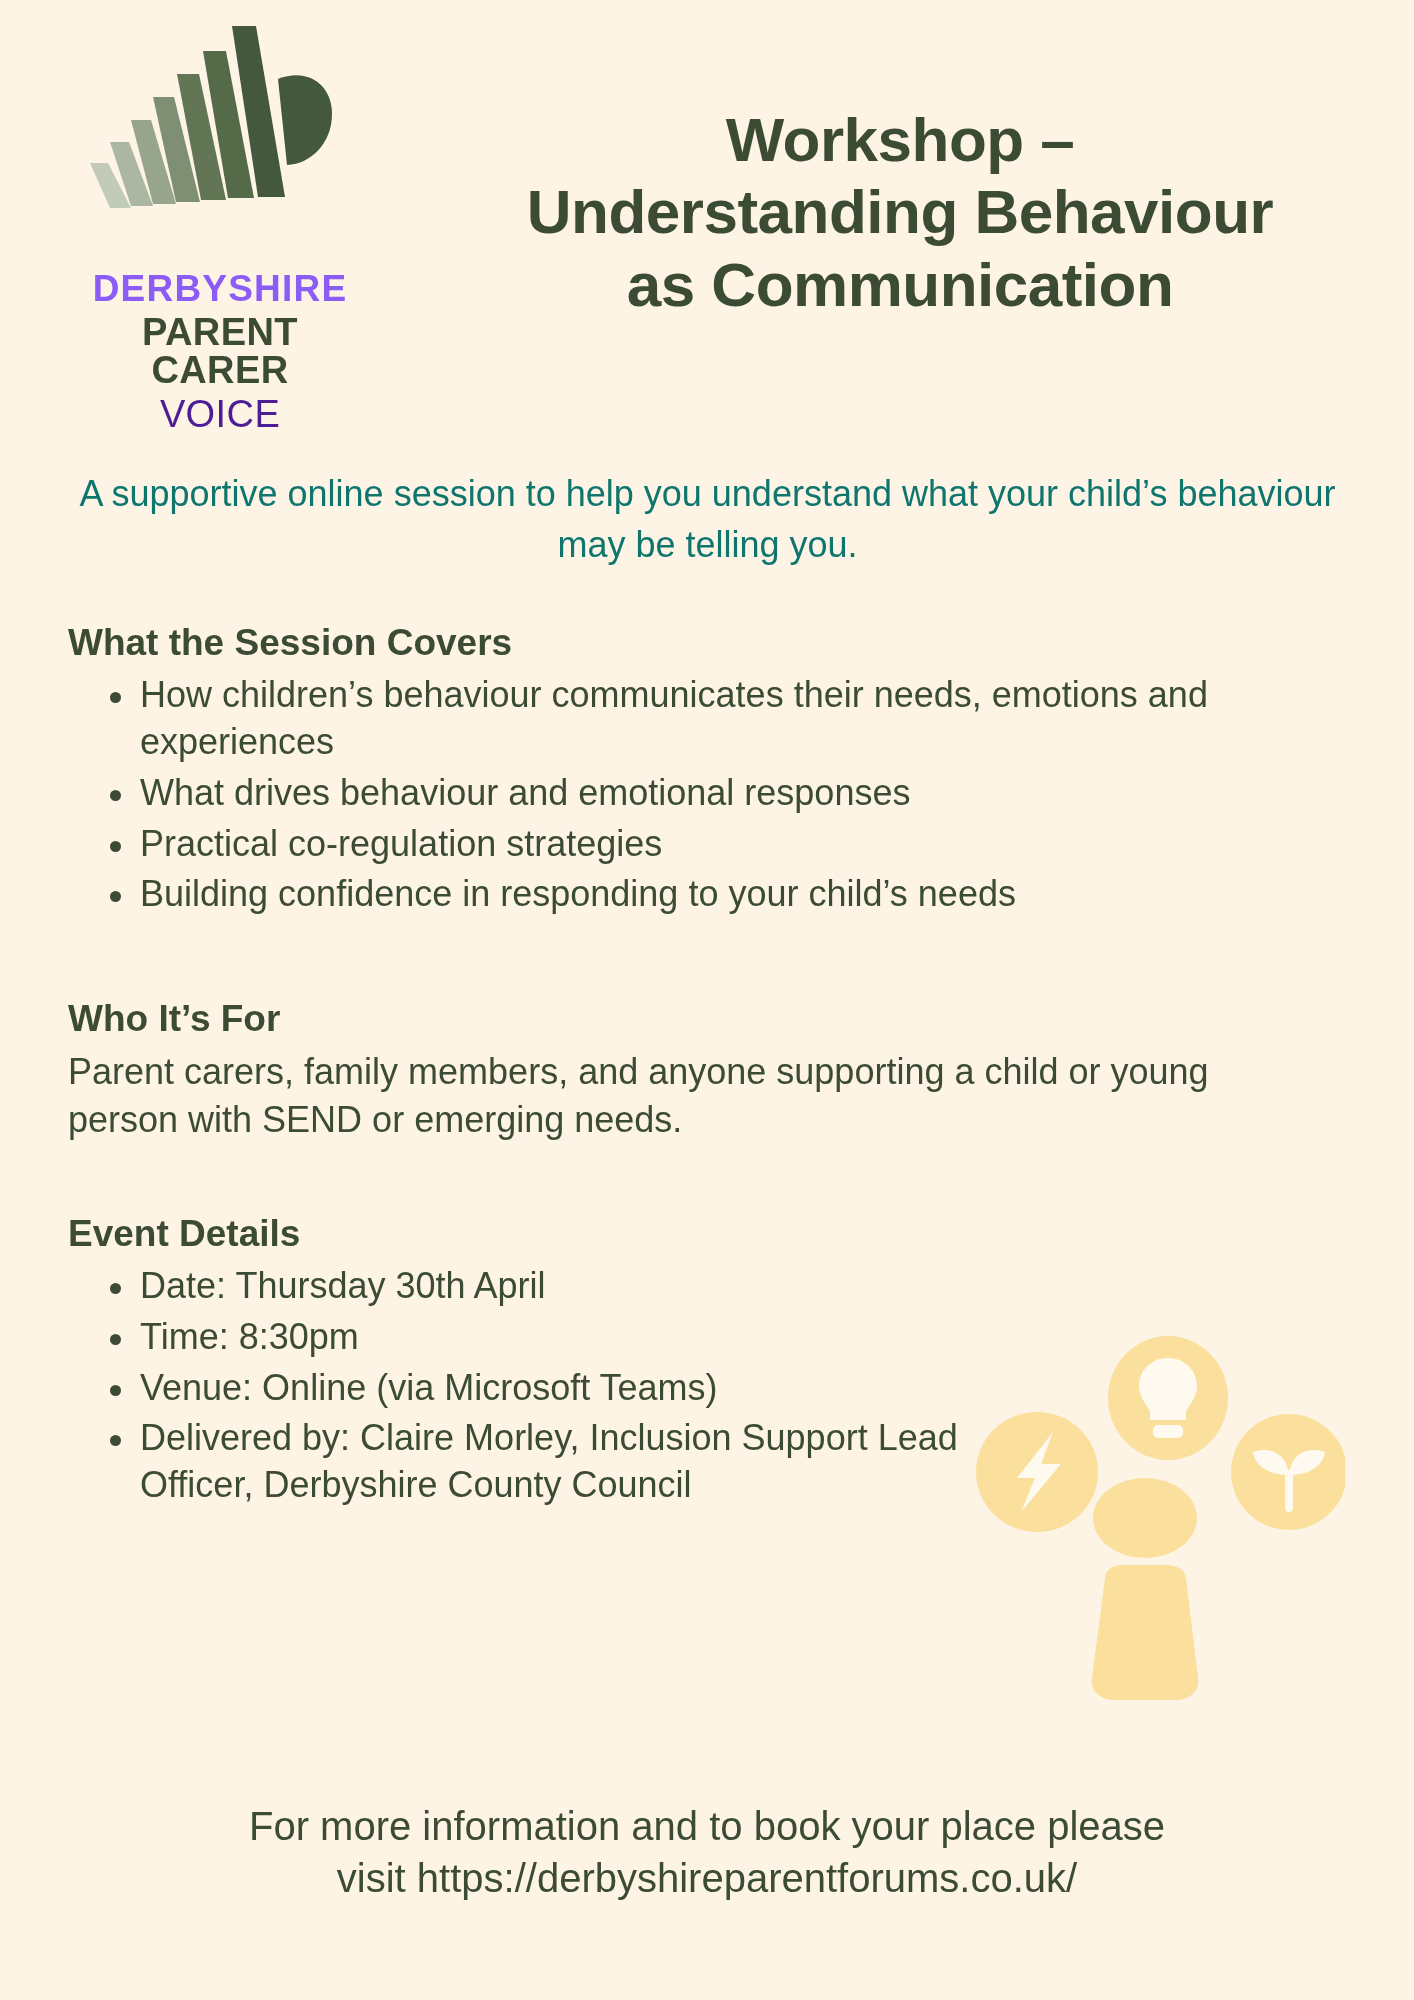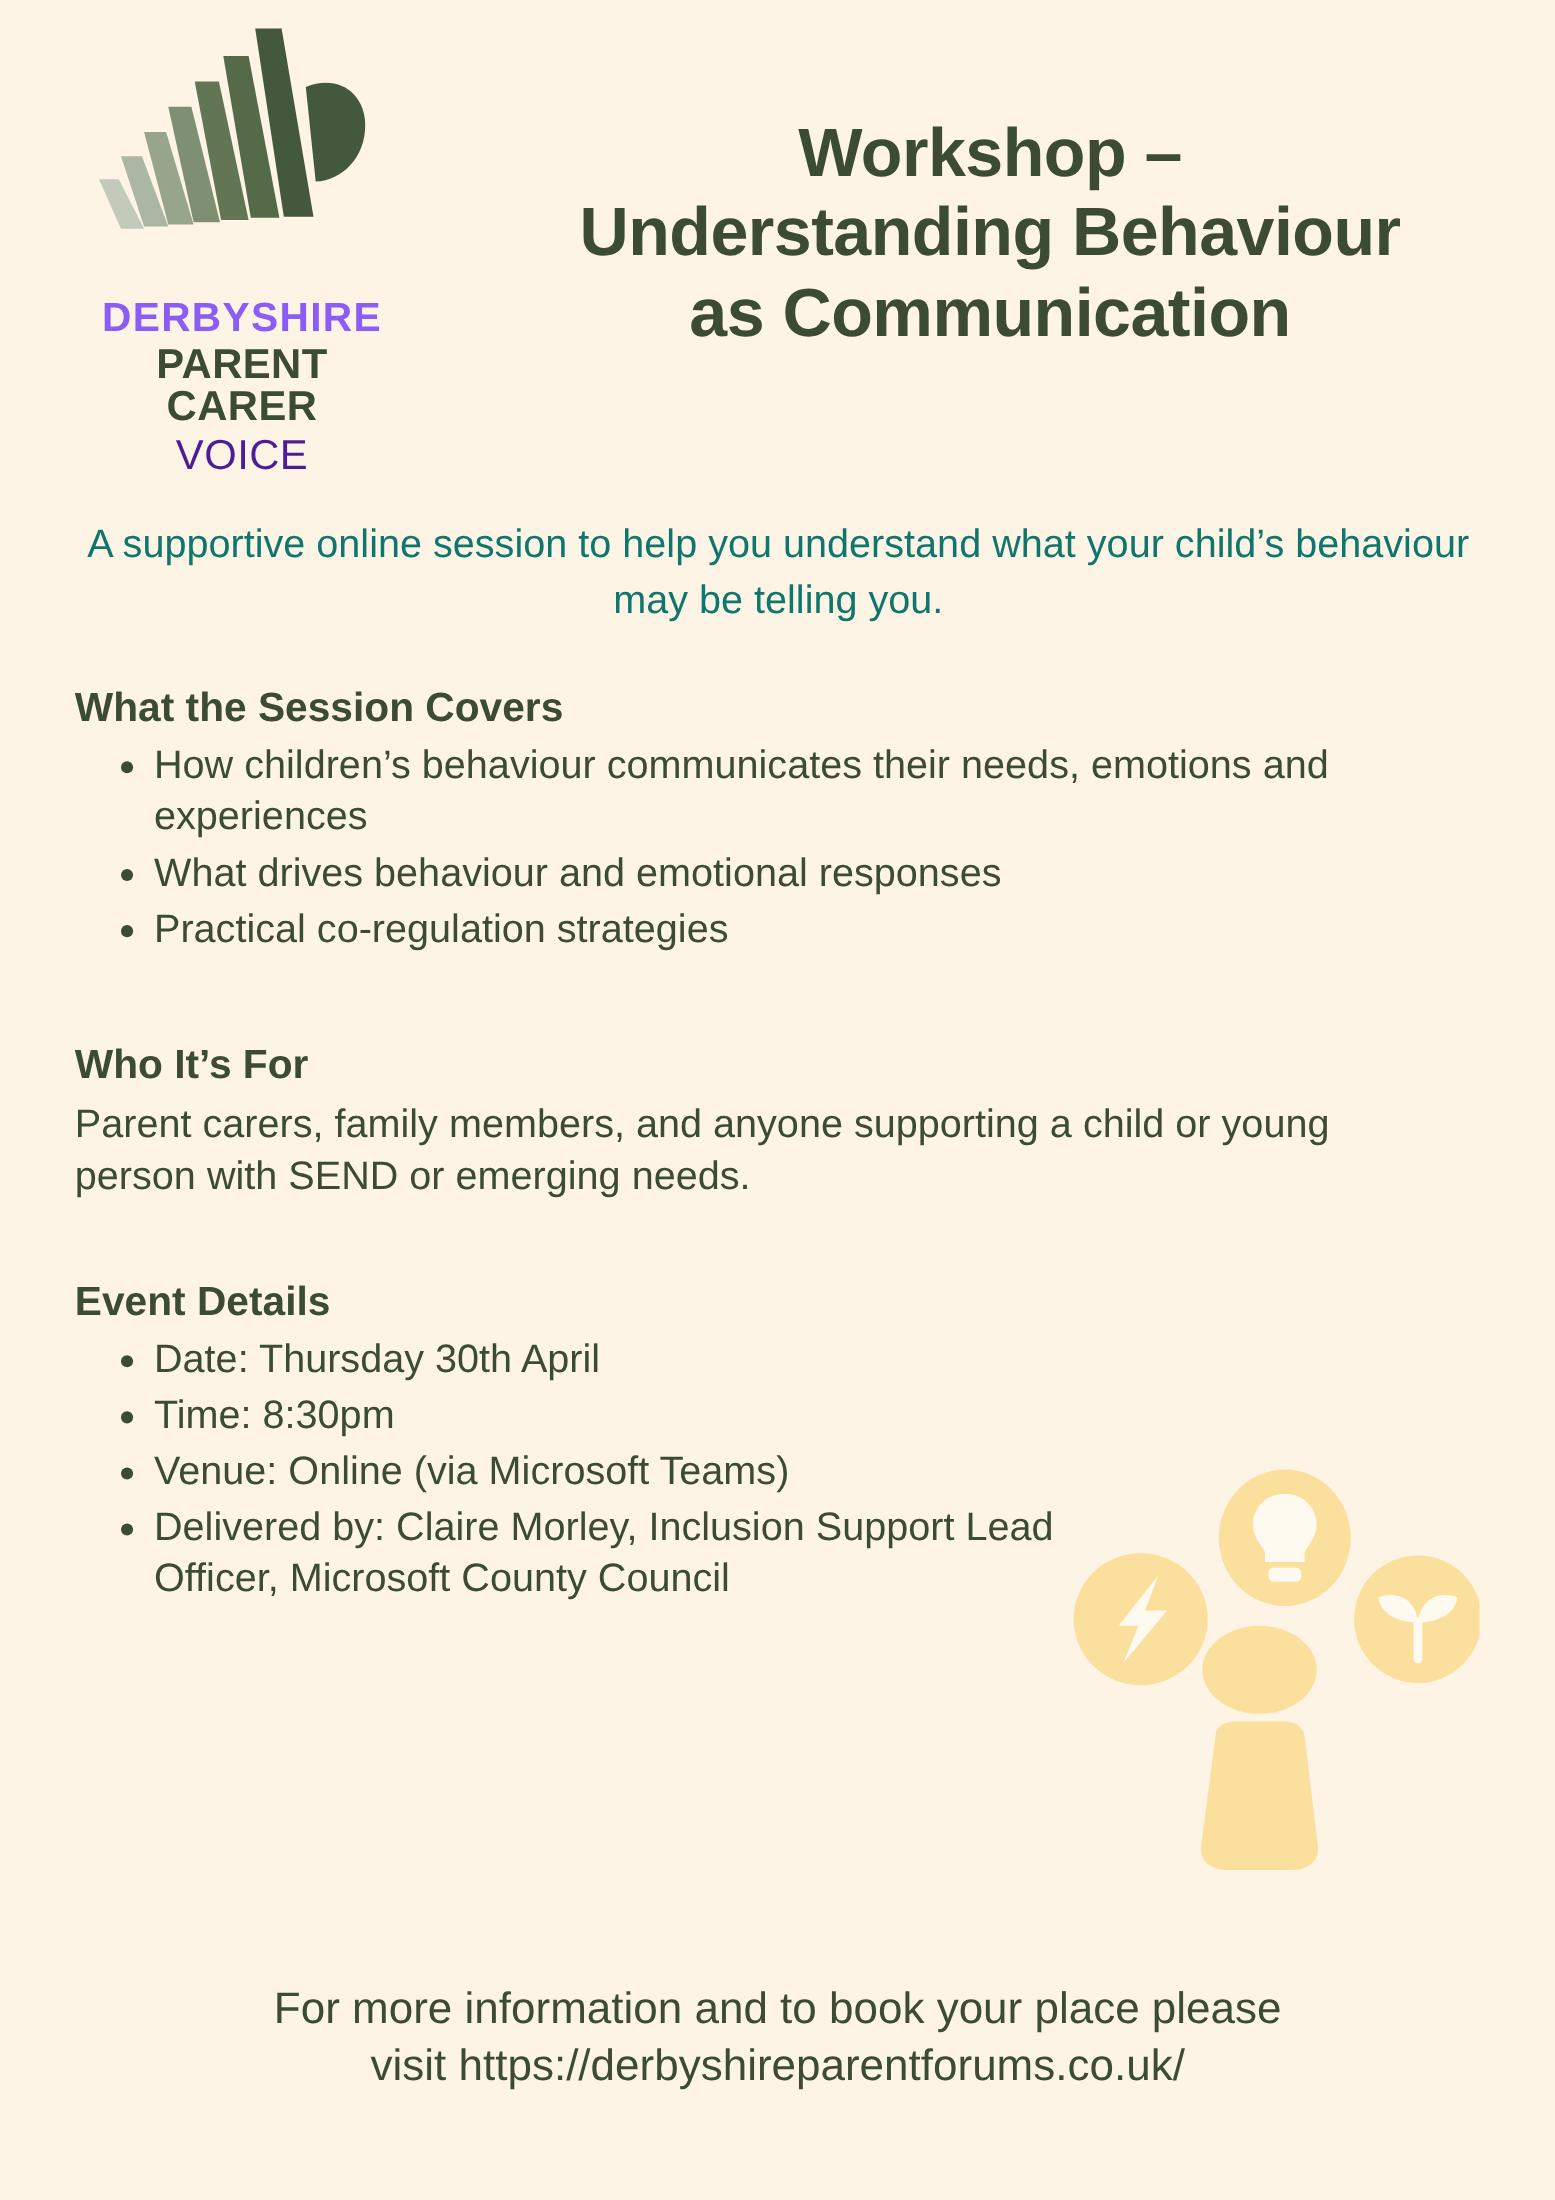--- a/index.html
+++ b/index.html
@@ -220,39 +220,40 @@
   <p class="subtitle">A supportive online session to help you understand what your child’s behaviour may be telling you.</p>
 
   <div class="content">
 
     <div class="section">
       <h2 class="section-heading">What the Session Covers</h2>
       <ul class="bullets">
         <li>How children’s behaviour communicates their needs, emotions and experiences</li>
         <li>What drives behaviour and emotional responses</li>
         <li>Practical co-regulation strategies</li>
+        <li>Building confidence in responding to your child’s needs</li>
       </ul>
     </div>
 
     <div class="gap-lg"></div>
 
     <div class="section">
       <h2 class="section-heading">Who It’s For</h2>
       <p class="para">Parent carers, family members, and anyone supporting a child or young person with SEND or emerging needs.</p>
     </div>
 
     <div class="gap-md"></div>
 
     <div class="section">
       <h2 class="section-heading">Event Details</h2>
       <ul class="bullets">
         <li>Date: Thursday 30th April</li>
         <li>Time: 8:30pm</li>
         <li>Venue: Online (via Microsoft Teams)</li>
-        <li style="max-width:840px">Delivered by: Claire Morley, Inclusion Support Lead Officer, Microsoft County Council</li>
+        <li style="max-width:840px">Delivered by: Claire Morley, Inclusion Support Lead Officer, Derbyshire County Council</li>
       </ul>
     </div>
   </div>
 
   <div class="illustration">
     <svg viewBox="0 0 400 420" width="400" height="420" aria-hidden="true">
 
       <path d="M160 278 C 160 270, 168 265, 178 265 L 222 265 C 232 265, 240 270, 241 278
                L 253 378 C 255 392, 244 400, 230 400 L 170 400 C 156 400, 145 392, 147 378 Z" fill="#fbdf9c"></path>
 

